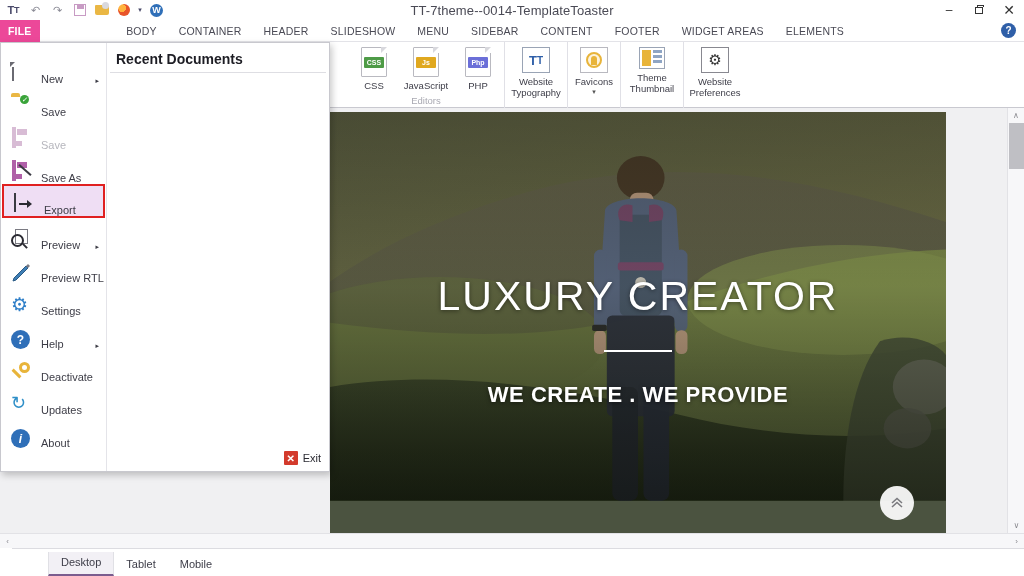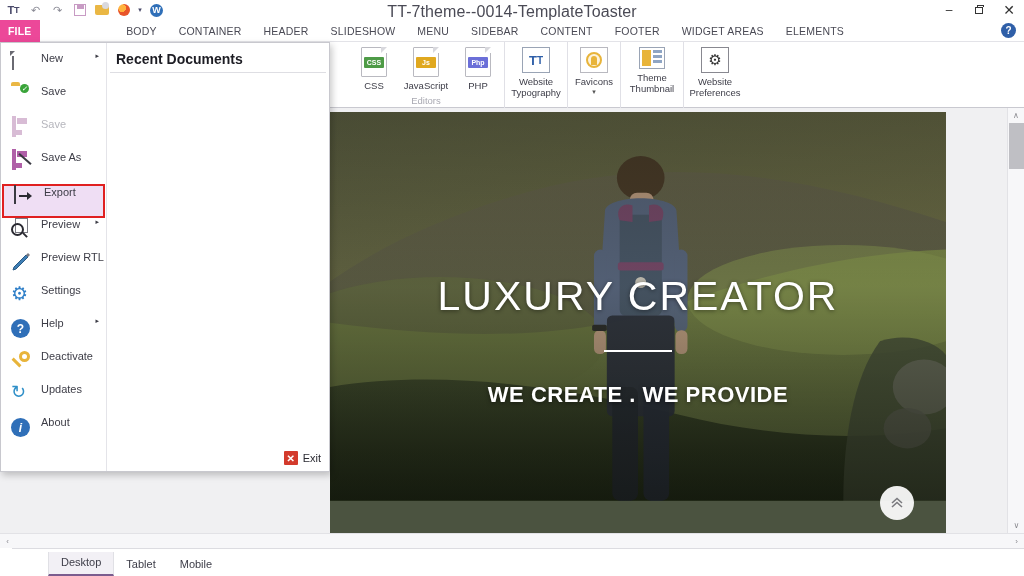--- a/index.html
+++ b/index.html
@@ -17,21 +17,21 @@
     background: #ffffff;
     display: flex; align-items: center;
   }
   .qat { display: flex; align-items: center; gap: 3px; padding-left: 4px; height: 20px; }
   .qat-btn {
     width: 19px; height: 18px; display: flex; align-items: center; justify-content: center;
     font-size: 11px; color: #4a4a6a;
   }
   .title-text {
     position: absolute; left: 0; right: 0; top: 3px;
-    text-align: center; font-size: 16px; color: #4a4a55;
+    text-align: center; font-size: 13px; color: #4a4a55;
     letter-spacing: .1px;
   }
   .wincontrols {
     position: absolute; right: 0; top: 0; height: 20px;
     display: flex; align-items: center;
   }
   .wc { width: 30px; height: 20px; display: flex; align-items: center; justify-content: center;
         font-size: 12px; color: #333; }
   .wc.close { font-size: 14px; }
 
@@ -177,21 +177,21 @@
   
   .filemenu {
     position: absolute; left: 0; top: 42px; width: 330px; height: 430px;
     background: #ffffff; border: 1px solid #c8c8ce;
     box-shadow: 2px 3px 7px rgba(0,0,0,.22);
     z-index: 30;
   }
   .fm-left { position: absolute; left: 0; top: 0; width: 106px; height: 100%;
              border-right: 1px solid #e4e4e9; padding-top: 9px; }
   .fm-item {
-    height: 33px; display: flex; align-items: flex-start; gap: 9px;
+    height: 33px; display: flex; align-items: flex-end; gap: 9px;
     padding-left: 9px; position: relative;
   }
   .fm-label { font-size: 11px; color: #3c3c46; }
   .fm-item.disabled .fm-label { color: #b6b6bd; }
   .fm-item.highlight {
     background: #efdef4; border: 2px solid #e02020;
     margin: 0 1px; height: 34px;
   }
   .fm-arrow { position: absolute; right: 7px; font-size: 7px; color: #3c3c46; }
   .fm-ico { width: 22px; height: 22px; position: relative; flex: 0 0 22px; }

